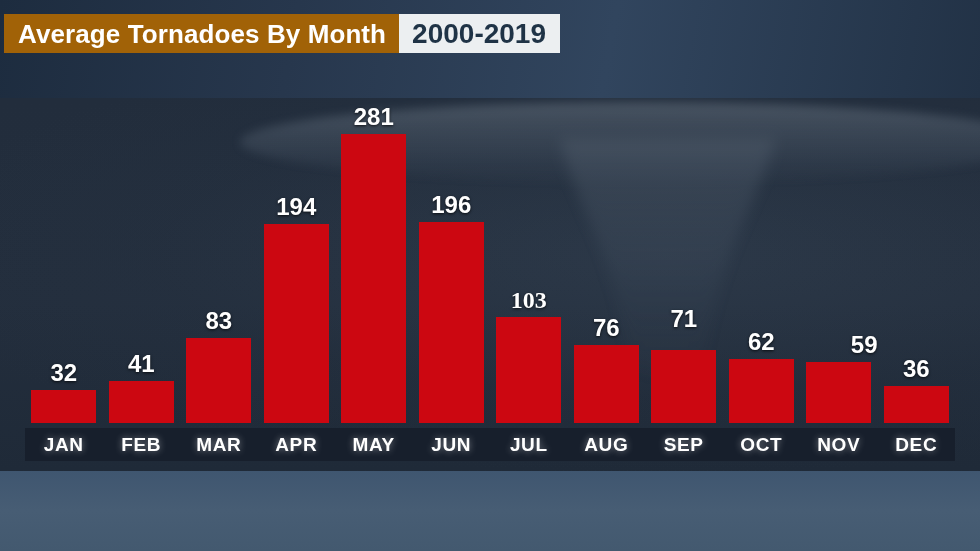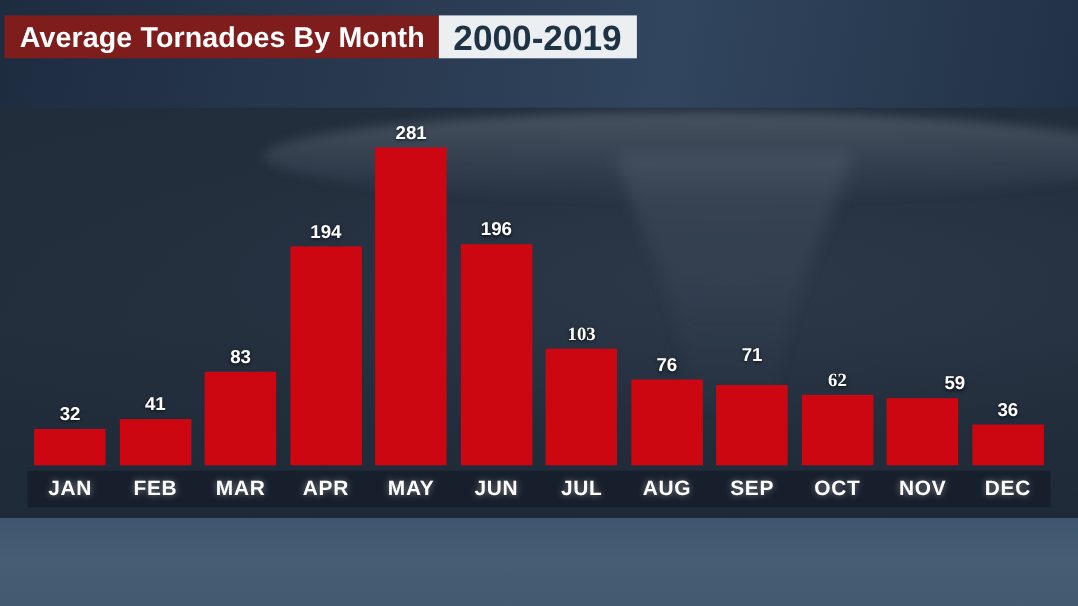--- a/index.html
+++ b/index.html
@@ -30,45 +30,45 @@
     background:linear-gradient(180deg,#3f5670 0%,#475d74 50%,#43596f 100%);
   }
 
   
   .tornado{position:absolute;left:0;top:98px;width:980px;height:373px;opacity:.50;}
 
   
   .banner{position:absolute;left:4px;top:14px;height:39px;display:flex;align-items:stretch;}
   .banner-red{
     display:flex;align-items:center;
-    background:#7f1d1d;padding:0 13px 0 14px;
+    background:#a16207;padding:0 13px 0 14px;
   }
   .banner-title{
     color:#fff;font-size:26px;font-weight:bold;letter-spacing:.1px;
     white-space:nowrap;line-height:1;
   }
   .banner-years{
     display:flex;align-items:center;
     background:#eceff1;padding:0 14px 0 13px;
   }
   .banner-years-text{
-    color:#1f3346;font-size:32px;font-weight:bold;white-space:nowrap;line-height:1;
+    color:#1f3346;font-size:28px;font-weight:bold;white-space:nowrap;line-height:1;
   }
 
   
   .plot{position:absolute;left:25px;top:120px;width:930px;height:303px;}
   .bars{position:absolute;left:0;bottom:0;width:930px;height:303px;display:flex;}
   .barcol{flex:1 1 0;position:relative;height:100%;}
   .bar{
     position:absolute;bottom:0;left:8%;width:84%;
     background:#cc0711;
   }
   .barval{
     position:absolute;left:0;width:100%;text-align:center;
-    color:#fff;font-size:17px;font-weight:bold;line-height:1;
+    color:#fff;font-size:24px;font-weight:bold;line-height:1;
     text-shadow:0 1px 3px rgba(0,0,0,.75);
   }
 
   
   .axis-strip{
     position:absolute;left:25px;top:428px;width:930px;height:33px;
     background:#171f2c;
     display:flex;align-items:center;justify-content:space-between;
   }
   .axis-cell{
@@ -150,21 +150,21 @@
         </div>
         <div class="barcol">
           <div class="barval" style="bottom: 83.061px;">76</div>
           <div class="bar" style="height: 78.061px; background: rgb(204, 7, 17);"></div>
         </div>
         <div class="barcol">
           <div class="barval" style="bottom: 92px;">71</div>
           <div class="bar" style="height: 72.9254px; background: rgb(204, 7, 17);"></div>
         </div>
         <div class="barcol">
-          <div class="barval" style="bottom: 68.6814px; font-family: Liberation Serif, serif;">62</div>
+          <div class="barval" style="bottom: 68.6814px;">62</div>
           <div class="bar" style="height: 63.6814px; background: rgb(204, 7, 17);"></div>
         </div>
         <div class="barcol">
           <div class="barval" style="bottom: 65.6px; text-align: right;">59</div>
           <div class="bar" style="height: 60.6px; background: rgb(204, 7, 17);"></div>
         </div>
         <div class="barcol">
           <div class="barval" style="bottom: 41.9763px;">36</div>
           <div class="bar" style="height: 36.9763px; background: rgb(204, 7, 17);"></div>
         </div>

